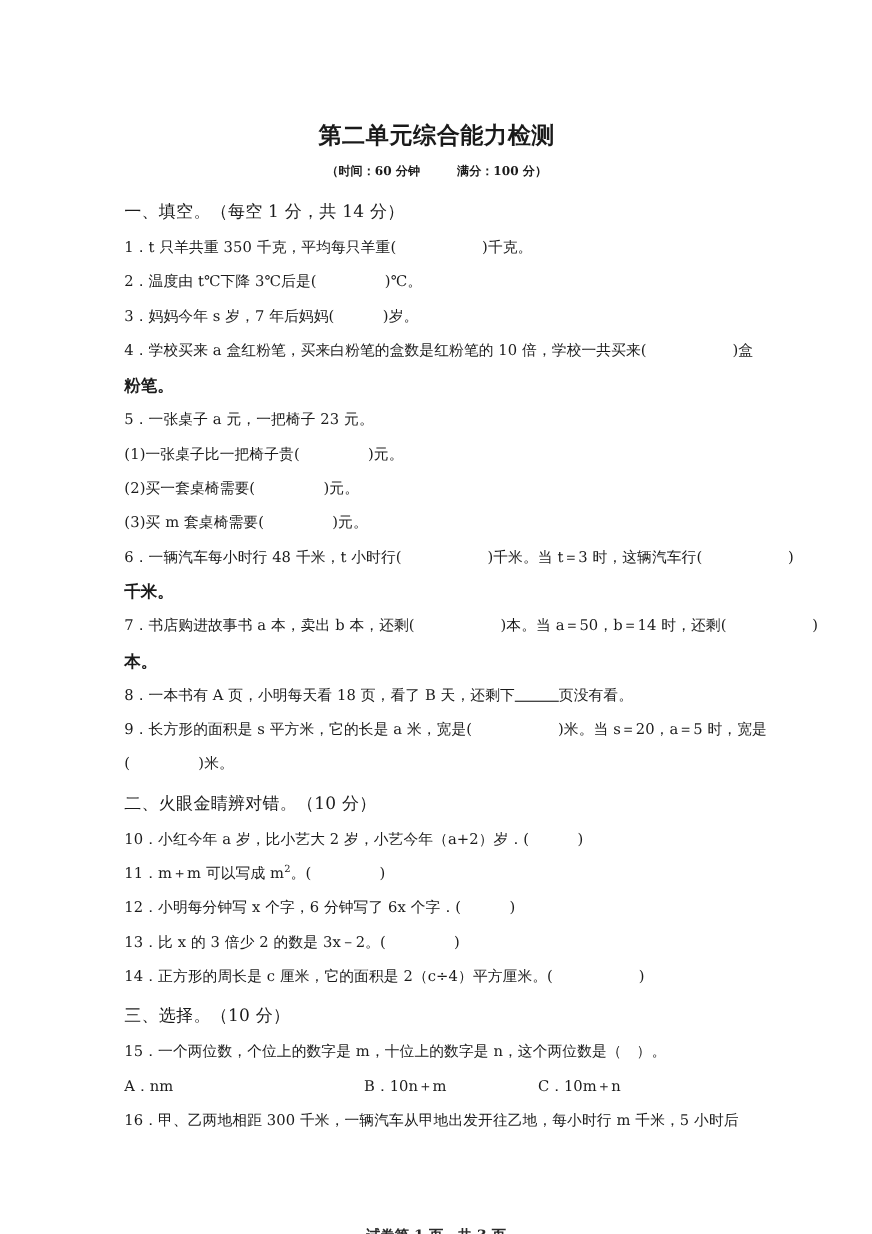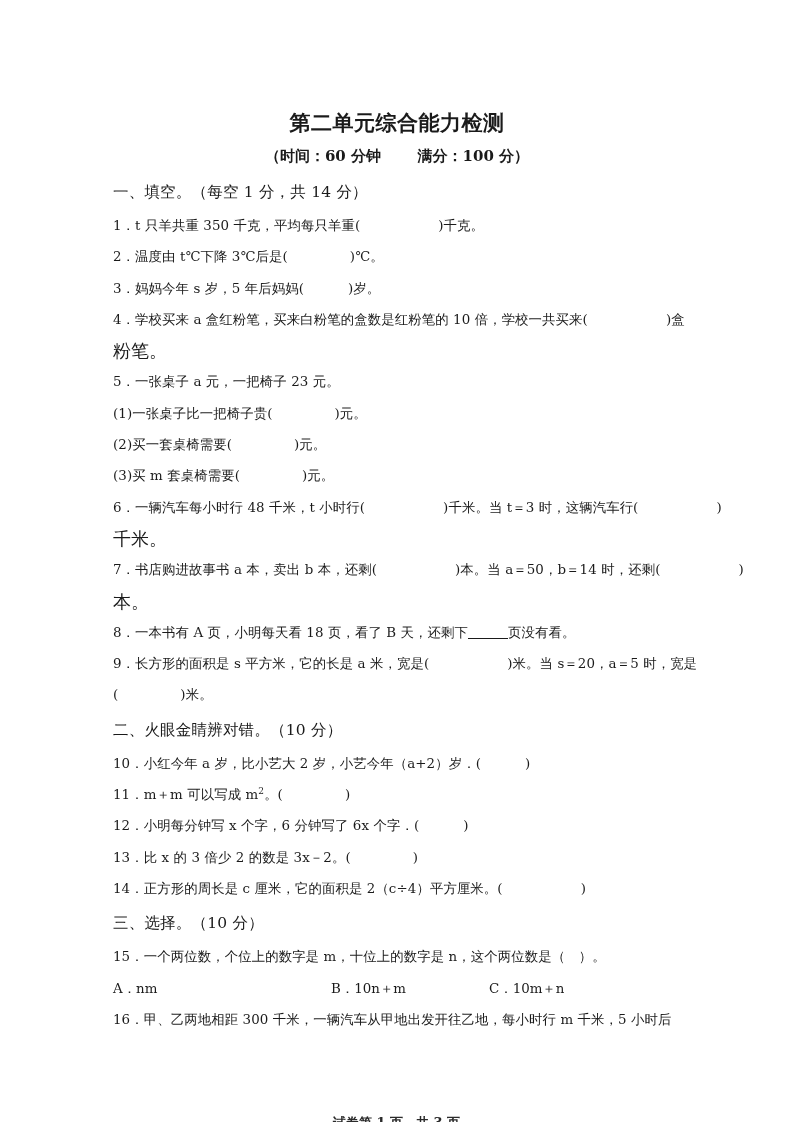--- a/index.html
+++ b/index.html
@@ -34,21 +34,21 @@
     text-align: center;
     font-size: 21px;
     font-weight: bold;
     letter-spacing: 0.5px;
     line-height: 30px;
     margin: 0 0 4px 0;
     font-family: "DejaVu Serif", "Liberation Serif", serif;
   }
   .paper-subtitle {
     text-align: center;
-    font-size: 15px;
+    font-size: 11px;
     font-weight: bold;
     line-height: 28px;
     margin: 0 0 9px 0;
   }
   .paper-subtitle .gap {
     display: inline-block;
     width: 26px;
   }
   .section-head {
     font-size: 15.5px;
@@ -59,23 +59,24 @@
   }
 
   
   .q {
     font-size: 13.4px;
     line-height: 31.3px;
     white-space: nowrap;
     letter-spacing: 0.1px;
   }
   .q-cont {
-    font-size: 18px;
+    font-size: 15px;
     line-height: 31.3px;
     white-space: nowrap;
+    font-weight: bold;
   }
   .blank-sm { display: inline-block; width: 44px; }
   .blank-md { display: inline-block; width: 62px; }
   .blank-lg { display: inline-block; width: 78px; }
   .ul-blank {
     display: inline-block;
     width: 40px;
     border-bottom: 1.3px solid #1a1a1a;
     height: 13px;
     vertical-align: -2px;
@@ -128,21 +129,21 @@
     <div class="paper-subtitle">
       <span>（时间：60 分钟</span>
       <span class="gap"></span>
       <span>满分：100 分）</span>
     </div>
 
     <div id="sections-root">
         <div class="section-head">一、填空。（每空 1 分，共 14 分）</div>
         <div class="q"><span>1．t 只羊共重 350 千克，平均每只羊重(</span><span class="blank-lg"></span><span>)千克。</span></div>
         <div class="q"><span>2．温度由 t℃下降 3℃后是(</span><span class="blank-md"></span><span>)℃。</span></div>
-        <div class="q"><span>3．妈妈今年 s 岁，5 年后妈妈(</span><span class="blank-sm"></span><span>)岁。</span></div>
+        <div class="q"><span>3．妈妈今年 s 岁，7 年后妈妈(</span><span class="blank-sm"></span><span>)岁。</span></div>
         <div class="q"><span>4．学校买来 a 盒红粉笔，买来白粉笔的盒数是红粉笔的 10 倍，学校一共买来(</span><span class="blank-lg"></span><span>)盒</span></div>
         <div class="q-cont"><span>粉笔。</span></div>
         <div class="q"><span>5．一张桌子 a 元，一把椅子 23 元。</span></div>
         <div class="q"><span>(1)一张桌子比一把椅子贵(</span><span class="blank-md"></span><span>)元。</span></div>
         <div class="q"><span>(2)买一套桌椅需要(</span><span class="blank-md"></span><span>)元。</span></div>
         <div class="q"><span>(3)买 m 套桌椅需要(</span><span class="blank-md"></span><span>)元。</span></div>
         <div class="q"><span>6．一辆汽车每小时行 48 千米，t 小时行(</span><span class="blank-lg"></span><span>)千米。当 t＝3 时，这辆汽车行(</span><span class="blank-lg"></span><span>)</span></div>
         <div class="q-cont"><span>千米。</span></div>
         <div class="q"><span>7．书店购进故事书 a 本，卖出 b 本，还剩(</span><span class="blank-lg"></span><span>)本。当 a＝50，b＝14 时，还剩(</span><span class="blank-lg"></span><span>)</span></div>
         <div class="q-cont"><span>本。</span></div>

